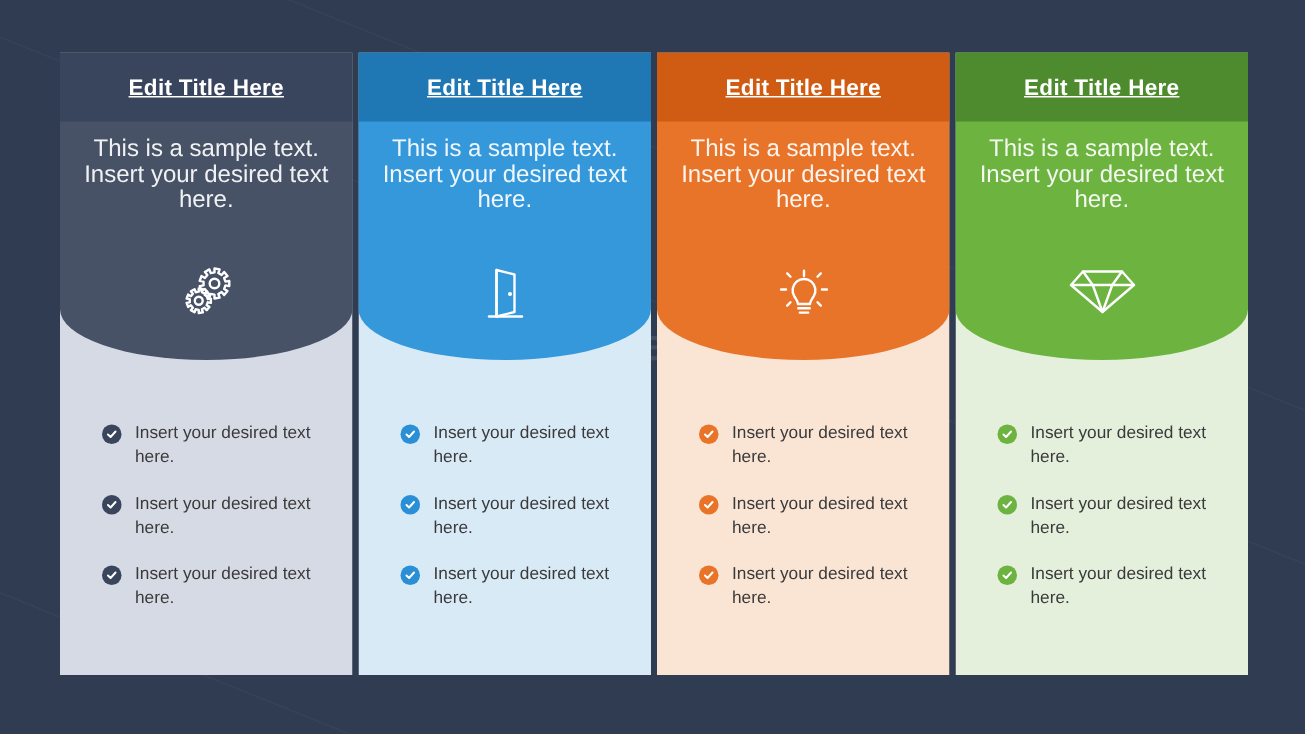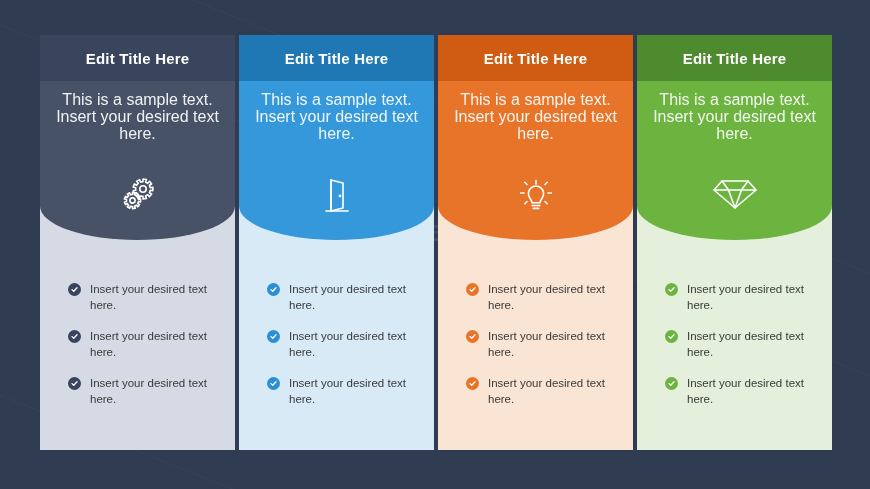--- a/index.html
+++ b/index.html
@@ -110,20 +110,21 @@
     display: flex;
     align-items: center;
     justify-content: center;
   }
 
   .col-title {
     font-size: 15px;
     font-weight: bold;
     color: #ffffff;
     letter-spacing: .2px;
+    text-decoration: underline;
   }
 
   .col-desc {
     position: absolute;
     left: 12px; right: 12px;
     top: 56px;
     z-index: 2;
     text-align: center;
     font-size: 16px;
     line-height: 17px;

